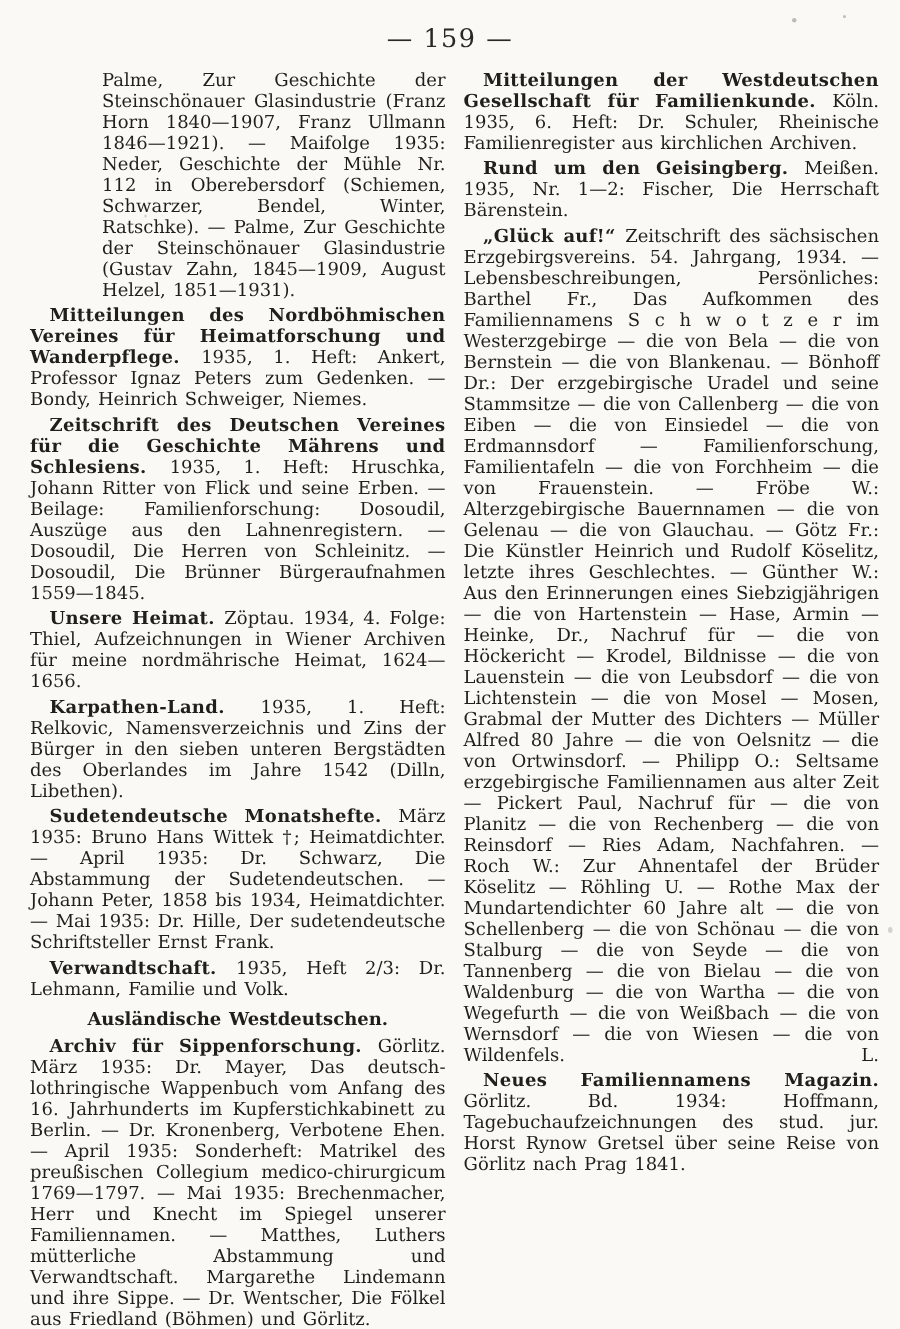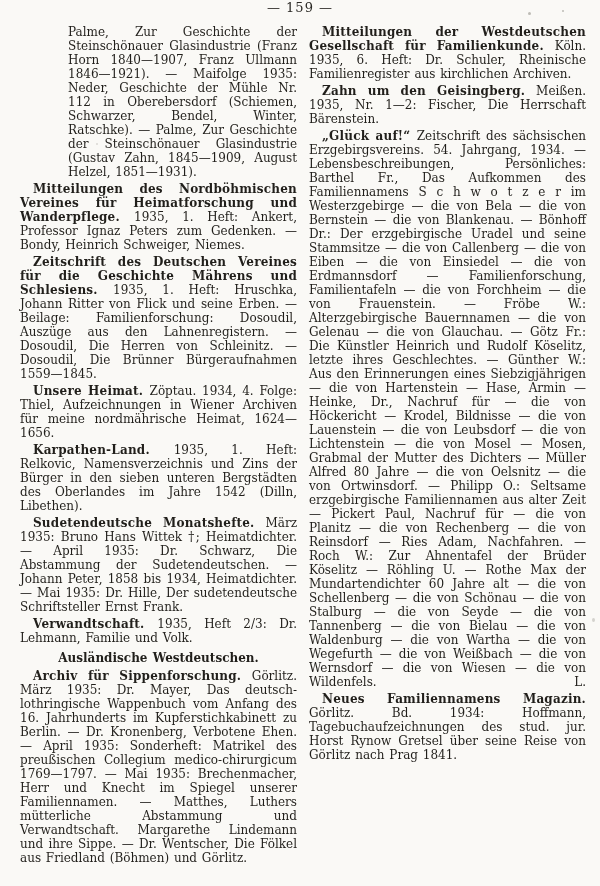--- a/index.html
+++ b/index.html
@@ -8,22 +8,22 @@
     width: 600px;
     height: 886px;
     margin: 0 auto;
     background: #faf9f6;
     overflow: hidden;
     color: #211f1b;
     font-family: "DejaVu Serif", "Liberation Serif", serif;
   }
   .page-number {
     text-align: center;
-    padding-top: 0;
-    font-size: 13px;
+    padding-top: 16px;
+    font-size: 17px;
     letter-spacing: 1px;
     color: #2a2824;
   }
   .columns {
     display: flex;
     gap: 12px;
     padding: 10px 14px 0 20px;
     box-sizing: border-box;
   }
   .col {
@@ -69,21 +69,21 @@
         <p class="para"><b>Zeitschrift des Deutschen Vereines für die Geschichte Mährens und Schlesiens. </b>1935, 1. Heft: Hruschka, Johann Ritter von Flick und seine Erben. — Beilage: Familienforschung: Dosoudil, Auszüge aus den Lahnenregistern. — Dosoudil, Die Herren von Schleinitz. — Dosoudil, Die Brünner Bürgeraufnahmen 1559—1845.</p>
         <p class="para"><b>Unsere Heimat. </b>Zöptau. 1934, 4. Folge: Thiel, Aufzeichnungen in Wiener Archiven für meine nordmährische Heimat, 1624—1656.</p>
         <p class="para"><b>Karpathen-Land. </b>1935, 1. Heft: Relkovic, Namensverzeichnis und Zins der Bürger in den sieben unteren Bergstädten des Oberlandes im Jahre 1542 (Dilln, Libethen).</p>
         <p class="para"><b>Sudetendeutsche Monatshefte. </b>März 1935: Bruno Hans Wittek †; Heimatdichter. — April 1935: Dr. Schwarz, Die Abstammung der Sudetendeutschen. — Johann Peter, 1858 bis 1934, Heimatdichter. — Mai 1935: Dr. Hille, Der sudetendeutsche Schriftsteller Ernst Frank.</p>
         <p class="para"><b>Verwandtschaft. </b>1935, Heft 2/3: Dr. Lehmann, Familie und Volk.</p>
         <div class="subheading">Ausländische Westdeutschen.</div>
         <p class="para"><b>Archiv für Sippenforschung. </b>Görlitz. März 1935: Dr. Mayer, Das deutsch-lothringische Wappenbuch vom Anfang des 16. Jahrhunderts im Kupferstichkabinett zu Berlin. — Dr. Kronenberg, Verbotene Ehen. — April 1935: Sonderheft: Matrikel des preußischen Collegium medico-chirurgicum 1769—1797. — Mai 1935: Brechenmacher, Herr und Knecht im Spiegel unserer Familiennamen. — Matthes, Luthers mütterliche Abstammung und Verwandtschaft. Margarethe Lindemann und ihre Sippe. — Dr. Wentscher, Die Fölkel aus Friedland (Böhmen) und Görlitz.</p>
       </div>
     <div class="col" id="col-right">
         <p class="para"><b>Mitteilungen der Westdeutschen Gesellschaft für Familienkunde. </b>Köln. 1935, 6. Heft: Dr. Schuler, Rheinische Familienregister aus kirchlichen Archiven.</p>
-        <p class="para"><b>Zahn um den Geisingberg. </b>Meißen. 1935, Nr. 1—2: Fischer, Die Herrschaft Bärenstein.</p>
+        <p class="para"><b>Rund um den Geisingberg. </b>Meißen. 1935, Nr. 1—2: Fischer, Die Herrschaft Bärenstein.</p>
         <p class="para"><b>„Glück auf!“ </b>Zeitschrift des sächsischen Erzgebirgsvereins. 54. Jahrgang, 1934. — Lebensbeschreibungen, Persönliches: Barthel Fr., Das Aufkommen des Familiennamens S c h w o t z e r im Westerzgebirge — die von Bela — die von Bernstein — die von Blankenau. — Bönhoff Dr.: Der erzgebirgische Uradel und seine Stammsitze — die von Callenberg — die von Eiben — die von Einsiedel — die von Erdmannsdorf — Familienforschung, Familientafeln — die von Forchheim — die von Frauenstein. — Fröbe W.: Alterzgebirgische Bauernnamen — die von Gelenau — die von Glauchau. — Götz Fr.: Die Künstler Heinrich und Rudolf Köselitz, letzte ihres Geschlechtes. — Günther W.: Aus den Erinnerungen eines Siebzigjährigen — die von Hartenstein — Hase, Armin — Heinke, Dr., Nachruf für — die von Höckericht — Krodel, Bildnisse — die von Lauenstein — die von Leubsdorf — die von Lichtenstein — die von Mosel — Mosen, Grabmal der Mutter des Dichters — Müller Alfred 80 Jahre — die von Oelsnitz — die von Ortwinsdorf. — Philipp O.: Seltsame erzgebirgische Familiennamen aus alter Zeit — Pickert Paul, Nachruf für — die von Planitz — die von Rechenberg — die von Reinsdorf — Ries Adam, Nachfahren. — Roch W.: Zur Ahnentafel der Brüder Köselitz — Röhling U. — Rothe Max der Mundartendichter 60 Jahre alt — die von Schellenberg — die von Schönau — die von Stalburg — die von Seyde — die von Tannenberg — die von Bielau — die von Waldenburg — die von Wartha — die von Wegefurth — die von Weißbach — die von Wernsdorf — die von Wiesen — die von Wildenfels.<span class="signature">L.</span></p>
         <p class="para"><b>Neues Familiennamens Magazin. </b>Görlitz. Bd. 1934: Hoffmann, Tagebuchaufzeichnungen des stud. jur. Horst Rynow Gretsel über seine Reise von Görlitz nach Prag 1841.</p>
       </div>
   </div>
   <div class="speck s1"></div>
   <div class="speck s2"></div>
   <div class="speck s3"></div>
   <div class="speck s4"></div>
 </div>
 

